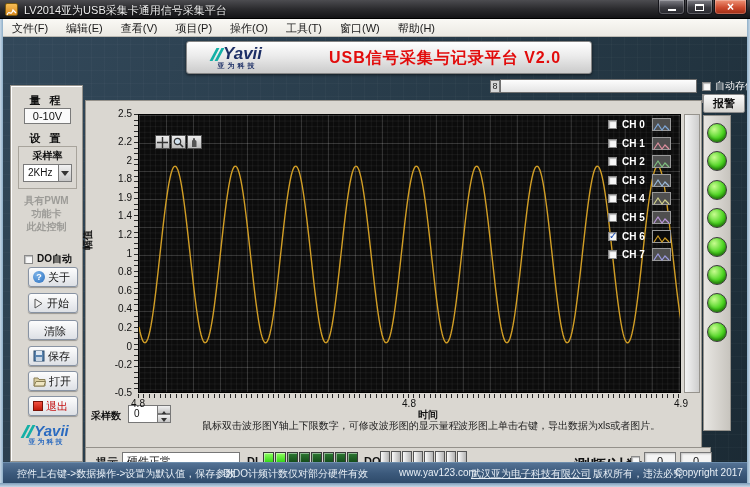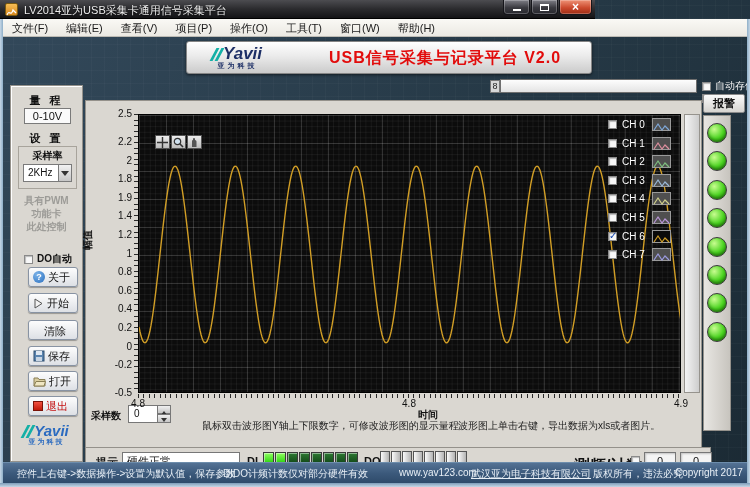--- a/index.html
+++ b/index.html
@@ -3,21 +3,21 @@
 <meta charset="utf-8">
 <style>
 *{margin:0;padding:0;box-sizing:border-box;font-family:"Liberation Sans","DejaVu Sans",sans-serif;}
 body{background:#7a8a96;}
 .win{position:relative;width:750px;height:487px;overflow:hidden;
  background:
  repeating-linear-gradient(90deg,rgba(255,255,255,.025) 0 1px,transparent 1px 13px),
  repeating-linear-gradient(0deg,rgba(255,255,255,.025) 0 1px,transparent 1px 13px),
  linear-gradient(125deg,#33495b 0%,#253845 55%,#1b2a34 100%);}
 
-.titlebar{position:absolute;left:0;top:0;width:595px;height:19px;background:linear-gradient(#4c4c50,#2b2b2e 50%,#141416);border-bottom:1px solid #000;z-index:30;}
+.titlebar{position:absolute;left:0;top:0;width:750px;height:19px;background:linear-gradient(#4c4c50,#2b2b2e 50%,#141416);border-bottom:1px solid #000;z-index:30;}
 .app-icon{position:absolute;left:5px;top:3px;width:13px;height:13px;border-radius:2px;background:linear-gradient(#f6bd55,#d8891e);border:1px solid #7a5a10;}
 .title-text{position:absolute;left:24px;top:3px;font-size:11px;color:#ececec;text-shadow:0 1px 2px #000;white-space:nowrap;}
 .win-btns{position:absolute;right:3px;top:0;display:flex;}
 .wbtn{width:27px;height:15px;border:1px solid #15151a;border-top:none;border-radius:0 0 4px 4px;background:linear-gradient(rgba(130,130,138,.95),rgba(58,58,64,.95) 55%,rgba(40,40,46,.95));margin-left:1px;display:flex;align-items:center;justify-content:center;box-shadow:inset 0 0 0 1px rgba(255,255,255,.25);}
 .wbtn.close{width:33px;background:linear-gradient(#ef9276,#cc4a2e 55%,#9e2c14);}
 .glyph-min{width:8px;height:2px;background:#fff;margin-top:5px;}
 .glyph-max{width:9px;height:7px;border:1px solid #fff;border-top:2px solid #fff;}
 .glyph-x{color:#fff;font-size:12px;font-weight:bold;line-height:1;}
 .menubar{position:absolute;left:3px;top:19px;width:744px;height:18px;background:linear-gradient(#faf9f5,#ebe9e3);border-bottom:1px solid #bdbbb4;display:flex;align-items:center;z-index:20;}
 .menu-item{font-size:11px;color:#1a1a1a;padding:0 9px;line-height:18px;white-space:nowrap;}
@@ -68,21 +68,21 @@
 .plot{position:absolute;left:52px;top:13px;width:543px;height:279px;border:1px solid #000;overflow:hidden;background-color:#0c0c0c;background-image:linear-gradient(rgba(255,255,255,.13) 1px,transparent 1px),linear-gradient(90deg,rgba(255,255,255,.13) 1px,transparent 1px),linear-gradient(rgba(255,255,255,.05) 1px,transparent 1px),linear-gradient(90deg,rgba(255,255,255,.05) 1px,transparent 1px);background-size:28px 28px,27px 28px,5.6px 5.6px,5.4px 5.6px;}
 .ptool{position:absolute;left:16px;top:20px;display:flex;gap:1px;}
 .pbtn{width:15px;height:14px;background:linear-gradient(#ededed,#bdbdbd);border:1px solid #555;display:flex;align-items:center;justify-content:center;}
 .ytick{position:absolute;left:4px;width:42px;text-align:right;font-size:10px;color:#111;}
 .ytickstrip{position:absolute;left:48px;top:13px;width:4px;height:279px;background:repeating-linear-gradient(#2a2a2a 0 1px,transparent 1px 5.6px);}
 .xtickstrip{position:absolute;left:52px;top:293px;width:543px;height:4px;background:repeating-linear-gradient(90deg,#2a2a2a 0 1px,transparent 1px 5.4px);}
 .xtick{position:absolute;top:297px;width:40px;text-align:center;font-size:10px;color:#111;}
 .xlabel{position:absolute;left:302px;top:307px;width:80px;text-align:center;font-size:10px;font-weight:bold;color:#111;}
 .ylabel-rot{position:absolute;left:-8px;top:132px;font-size:10px;font-weight:bold;color:#111;transform:rotate(-90deg);}
 .vscroll{position:absolute;left:598px;top:13px;width:16px;height:279px;background:linear-gradient(90deg,#f4f4f4,#cdcdcd);border:1px solid #96938d;}
-.lg-lb{position:absolute;width:34px;font-size:10px;font-weight:normal;color:#fff;white-space:nowrap;}
+.lg-lb{position:absolute;width:34px;font-size:10px;font-weight:bold;color:#fff;white-space:nowrap;}
 .lg-sw{position:absolute;width:19px;height:13px;background:#4f4f4f;border:1px solid #9a9a9a;}
 .lg-sw.dark{background:#0a0a0a;}
 .samples-lbl{position:absolute;left:5px;top:308px;font-size:10px;font-weight:bold;color:#111;}
 .spinner{position:absolute;left:42px;top:304px;width:44px;height:18px;display:flex;}
 .spin-val{width:30px;background:#fff;border:1px solid #777;font-size:10px;line-height:16px;padding-left:5px;color:#111;}
 .spin-btns{width:13px;display:flex;flex-direction:column;}
 .spin-b{flex:1;background:linear-gradient(#f0f0f0,#c6c6c6);border:1px solid #777;border-left:none;position:relative;}
 .spin-b.up::after{content:"";position:absolute;left:3px;top:2px;border:3px solid transparent;border-bottom:4px solid #333;}
 .spin-b.dn::after{content:"";position:absolute;left:3px;top:3px;border:3px solid transparent;border-top:4px solid #333;}
 .hint{position:absolute;top:318px;font-size:10px;color:#222;white-space:nowrap;}

